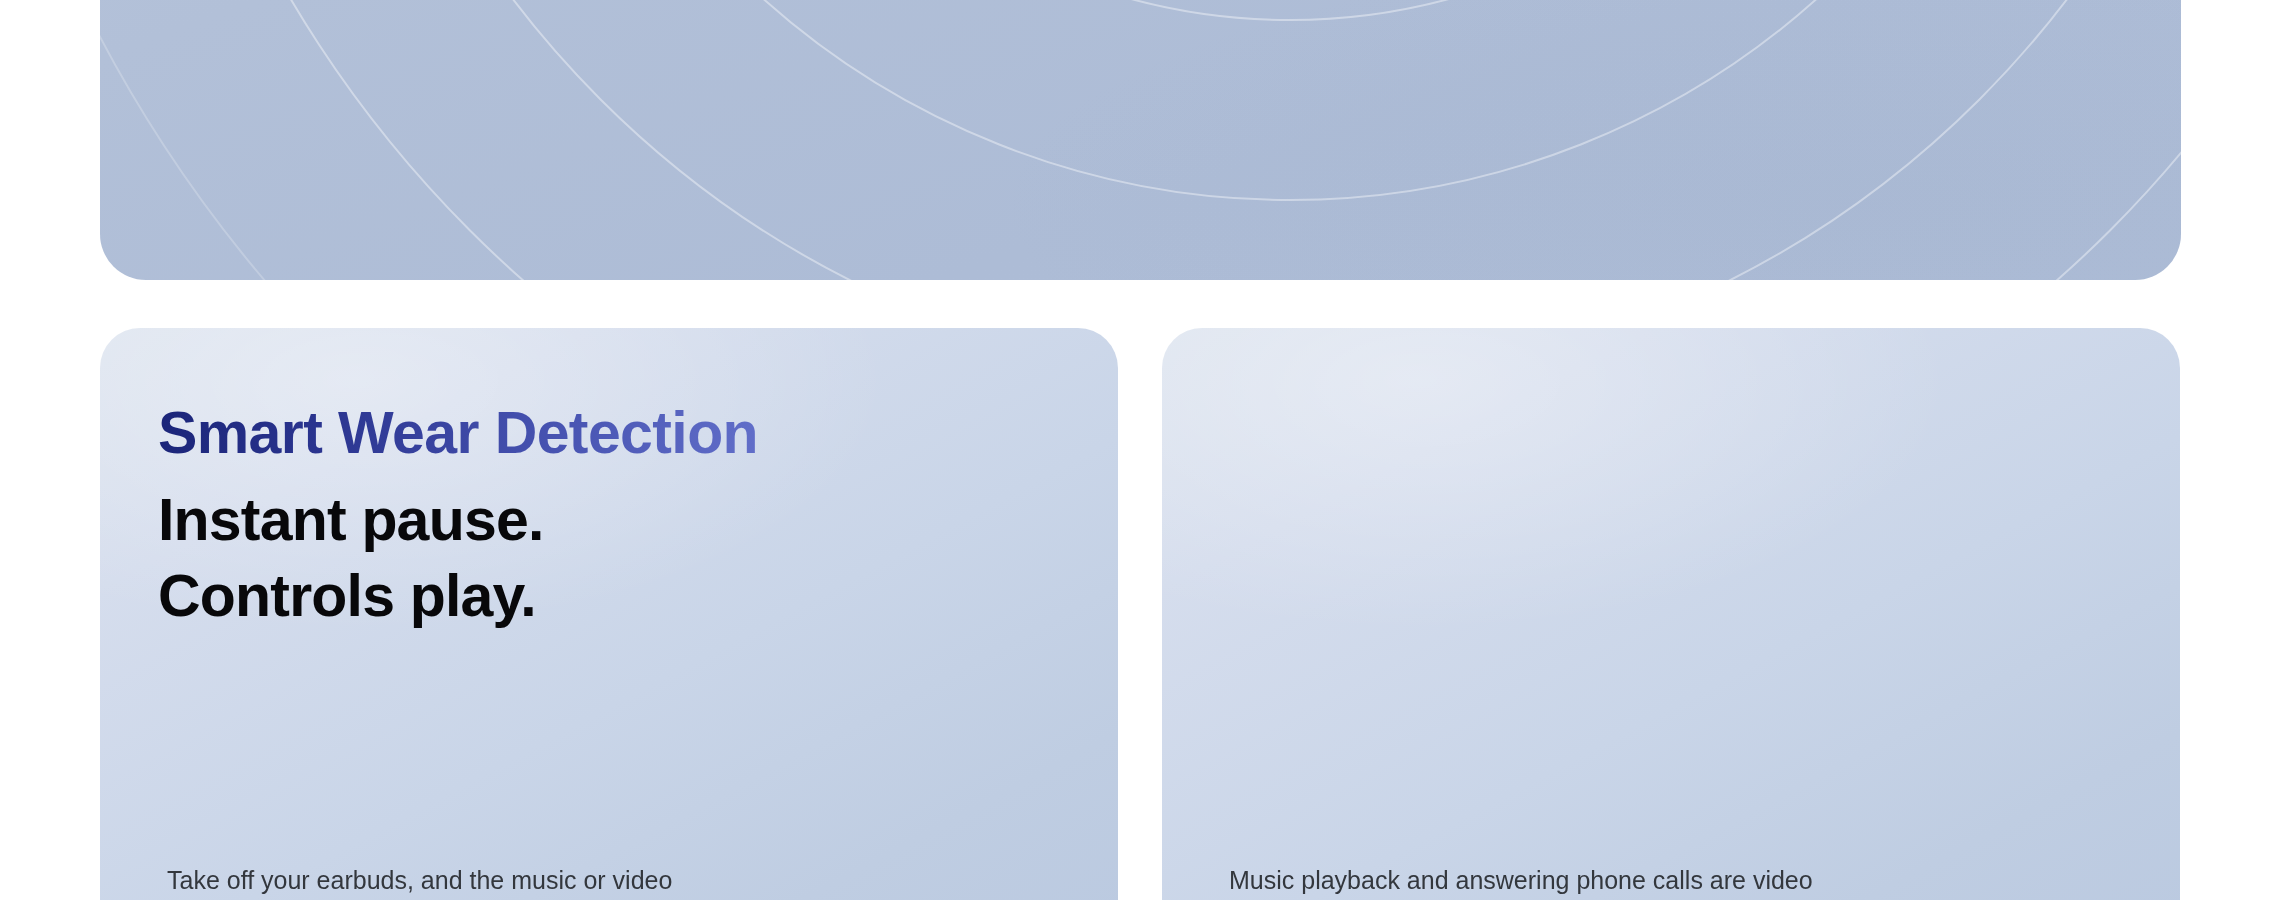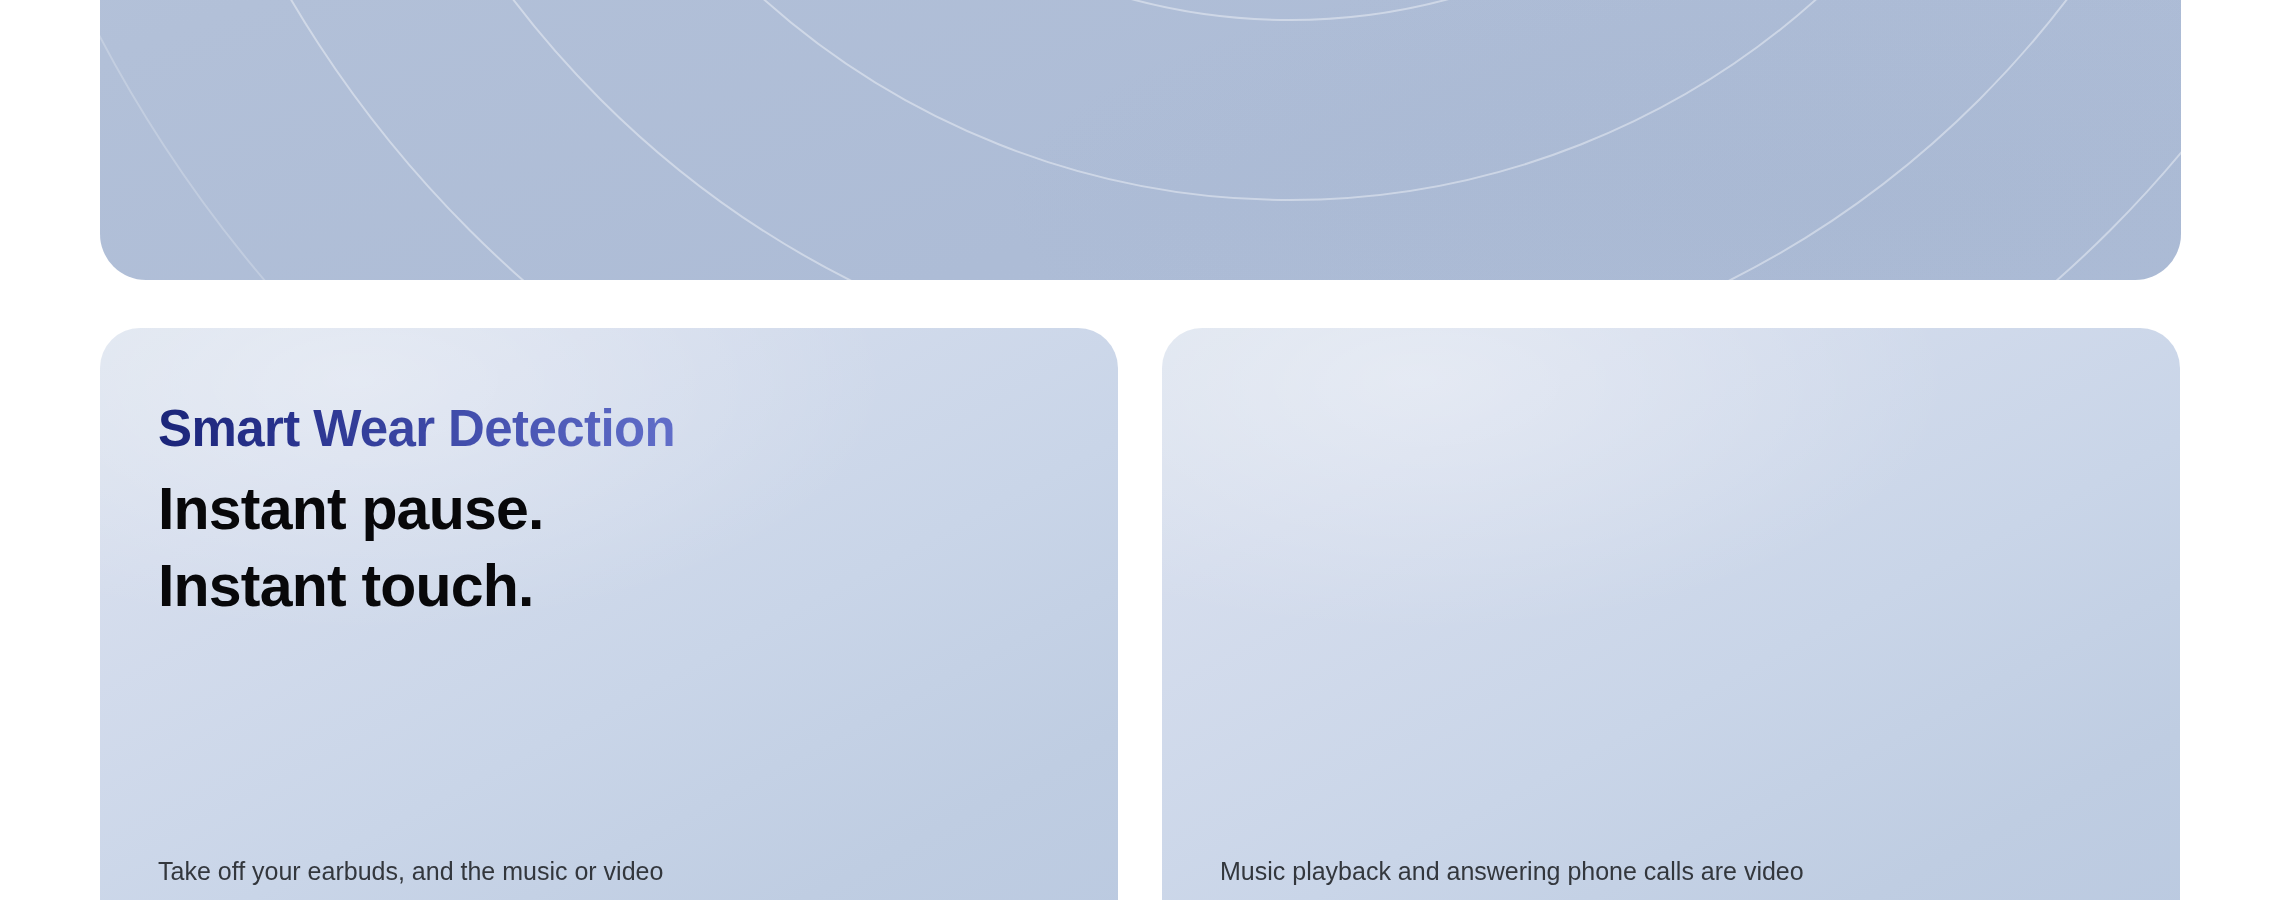--- a/index.html
+++ b/index.html
@@ -74,21 +74,21 @@
     position: absolute;
     inset: 0;
     background: radial-gradient(ellipse 80% 60% at 25% 8%, rgba(255,255,255,0.34), rgba(255,255,255,0) 66%);
     pointer-events: none;
   }
   .card-content {
     position: relative;
     z-index: 2;
   }
   .card-eyebrow {
-    font-size: 51px;
+    font-size: 59px;
     font-weight: 700;
     line-height: 1.28;
     letter-spacing: -0.6px;
     margin: 0 0 10px 0;
     background-image: linear-gradient(90deg, #1b2579 0%, #2b3590 28%, #4450ae 62%, #616ec9 100%);
     -webkit-background-clip: text;
     background-clip: text;
     color: transparent;
     -webkit-text-fill-color: transparent;
     display: inline-block;
@@ -105,21 +105,21 @@
   }
   .card-body {
     position: absolute;
     left: 58px;
     right: 48px;
     top: 524px;
     font-size: 25px;
     line-height: 1.52;
     color: #33373d;
     z-index: 2;
-    margin: 0;
+    margin: 9px;
     white-space: pre-line;
   }
 </style>
 </head>
 <body>
 
 <div class="page">
 
   <section class="hero-banner">
     <div class="hero-noise"></div>
@@ -137,21 +137,21 @@
     </svg>
 
   </section>
 
   <section class="cards-row">
 
     <article class="feature-card">
       <div class="card-content">
         <h3 class="card-eyebrow">Smart Wear Detection</h3>
         <h2 class="card-headline">Instant pause.
-Instant touch.</h2>
+Controls play.</h2>
       </div>
       <p class="card-body">Take off your earbuds, and the music or video</p>
     </article>
 
     <article class="feature-card">
       <p class="card-body">Music playback and answering phone calls are video</p>
     </article>
 
   </section>
 

